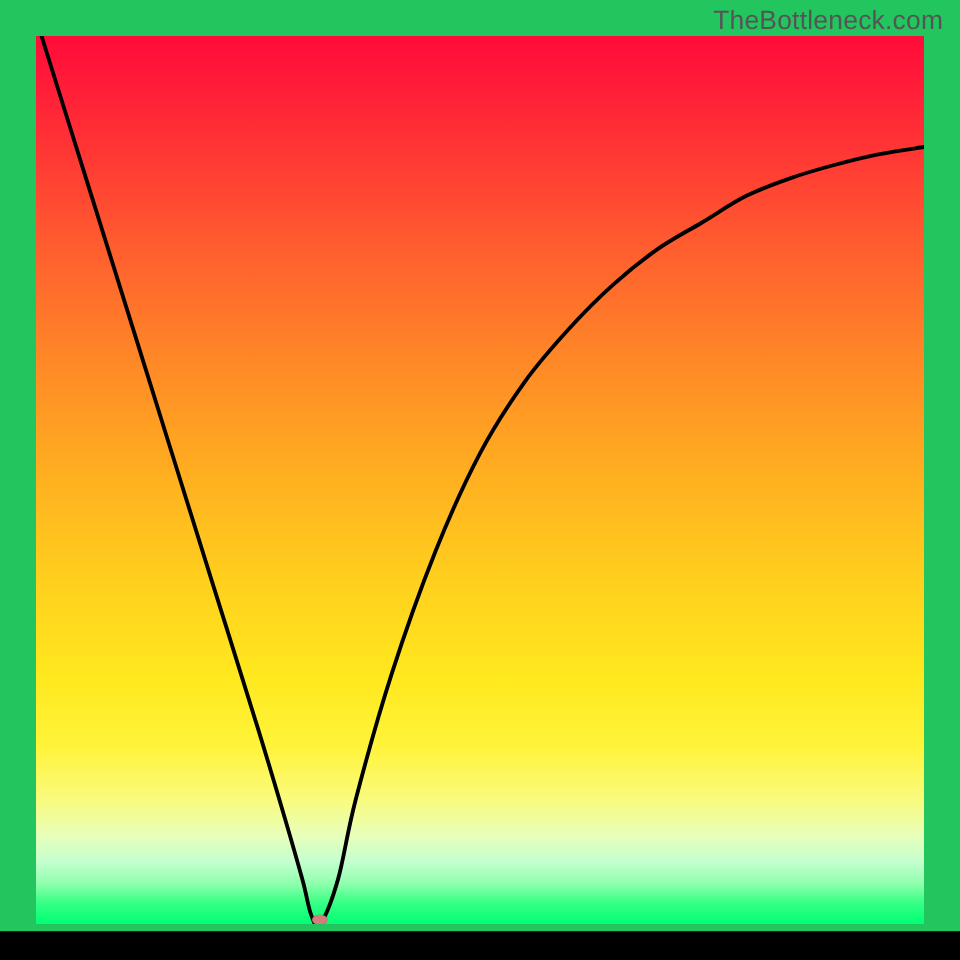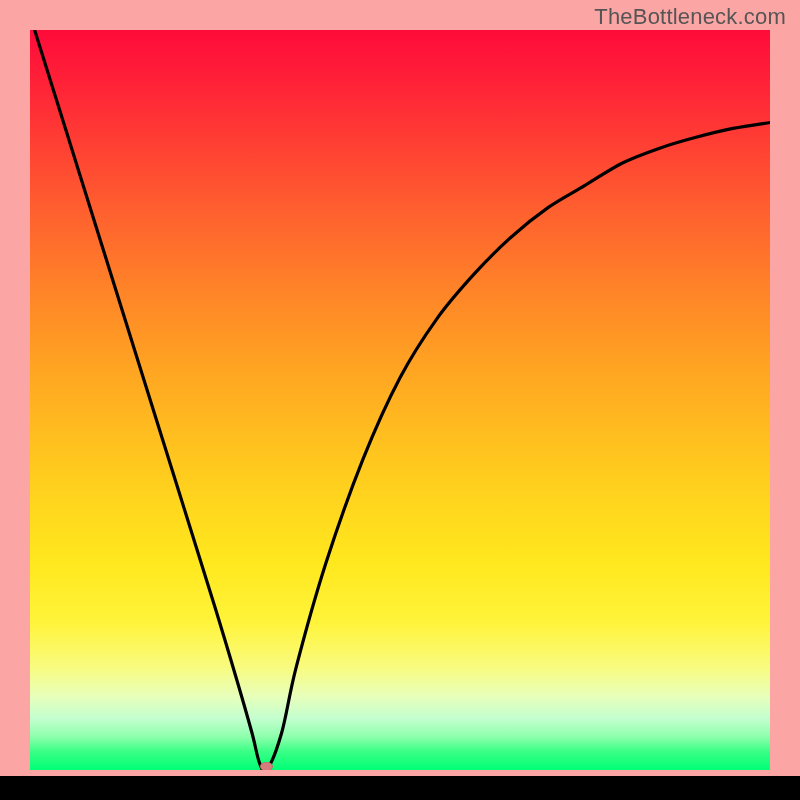--- a/index.html
+++ b/index.html
@@ -8,21 +8,21 @@
     width: 800px;
     height: 800px;
     background: #000;
     font-family: Arial, Helvetica, sans-serif;
     overflow: hidden;
   }
   .frame {
     position: relative;
     width: 800px;
     height: 776px;
-    background: #fca5a5;
+    background: #22c55e;
   }
   .watermark {
     position: absolute;
     top: 4px;
     right: 14px;
     color: #555;
     font-size: 22px;
     font-weight: 500;
     letter-spacing: 0.2px;
     user-select: none;

